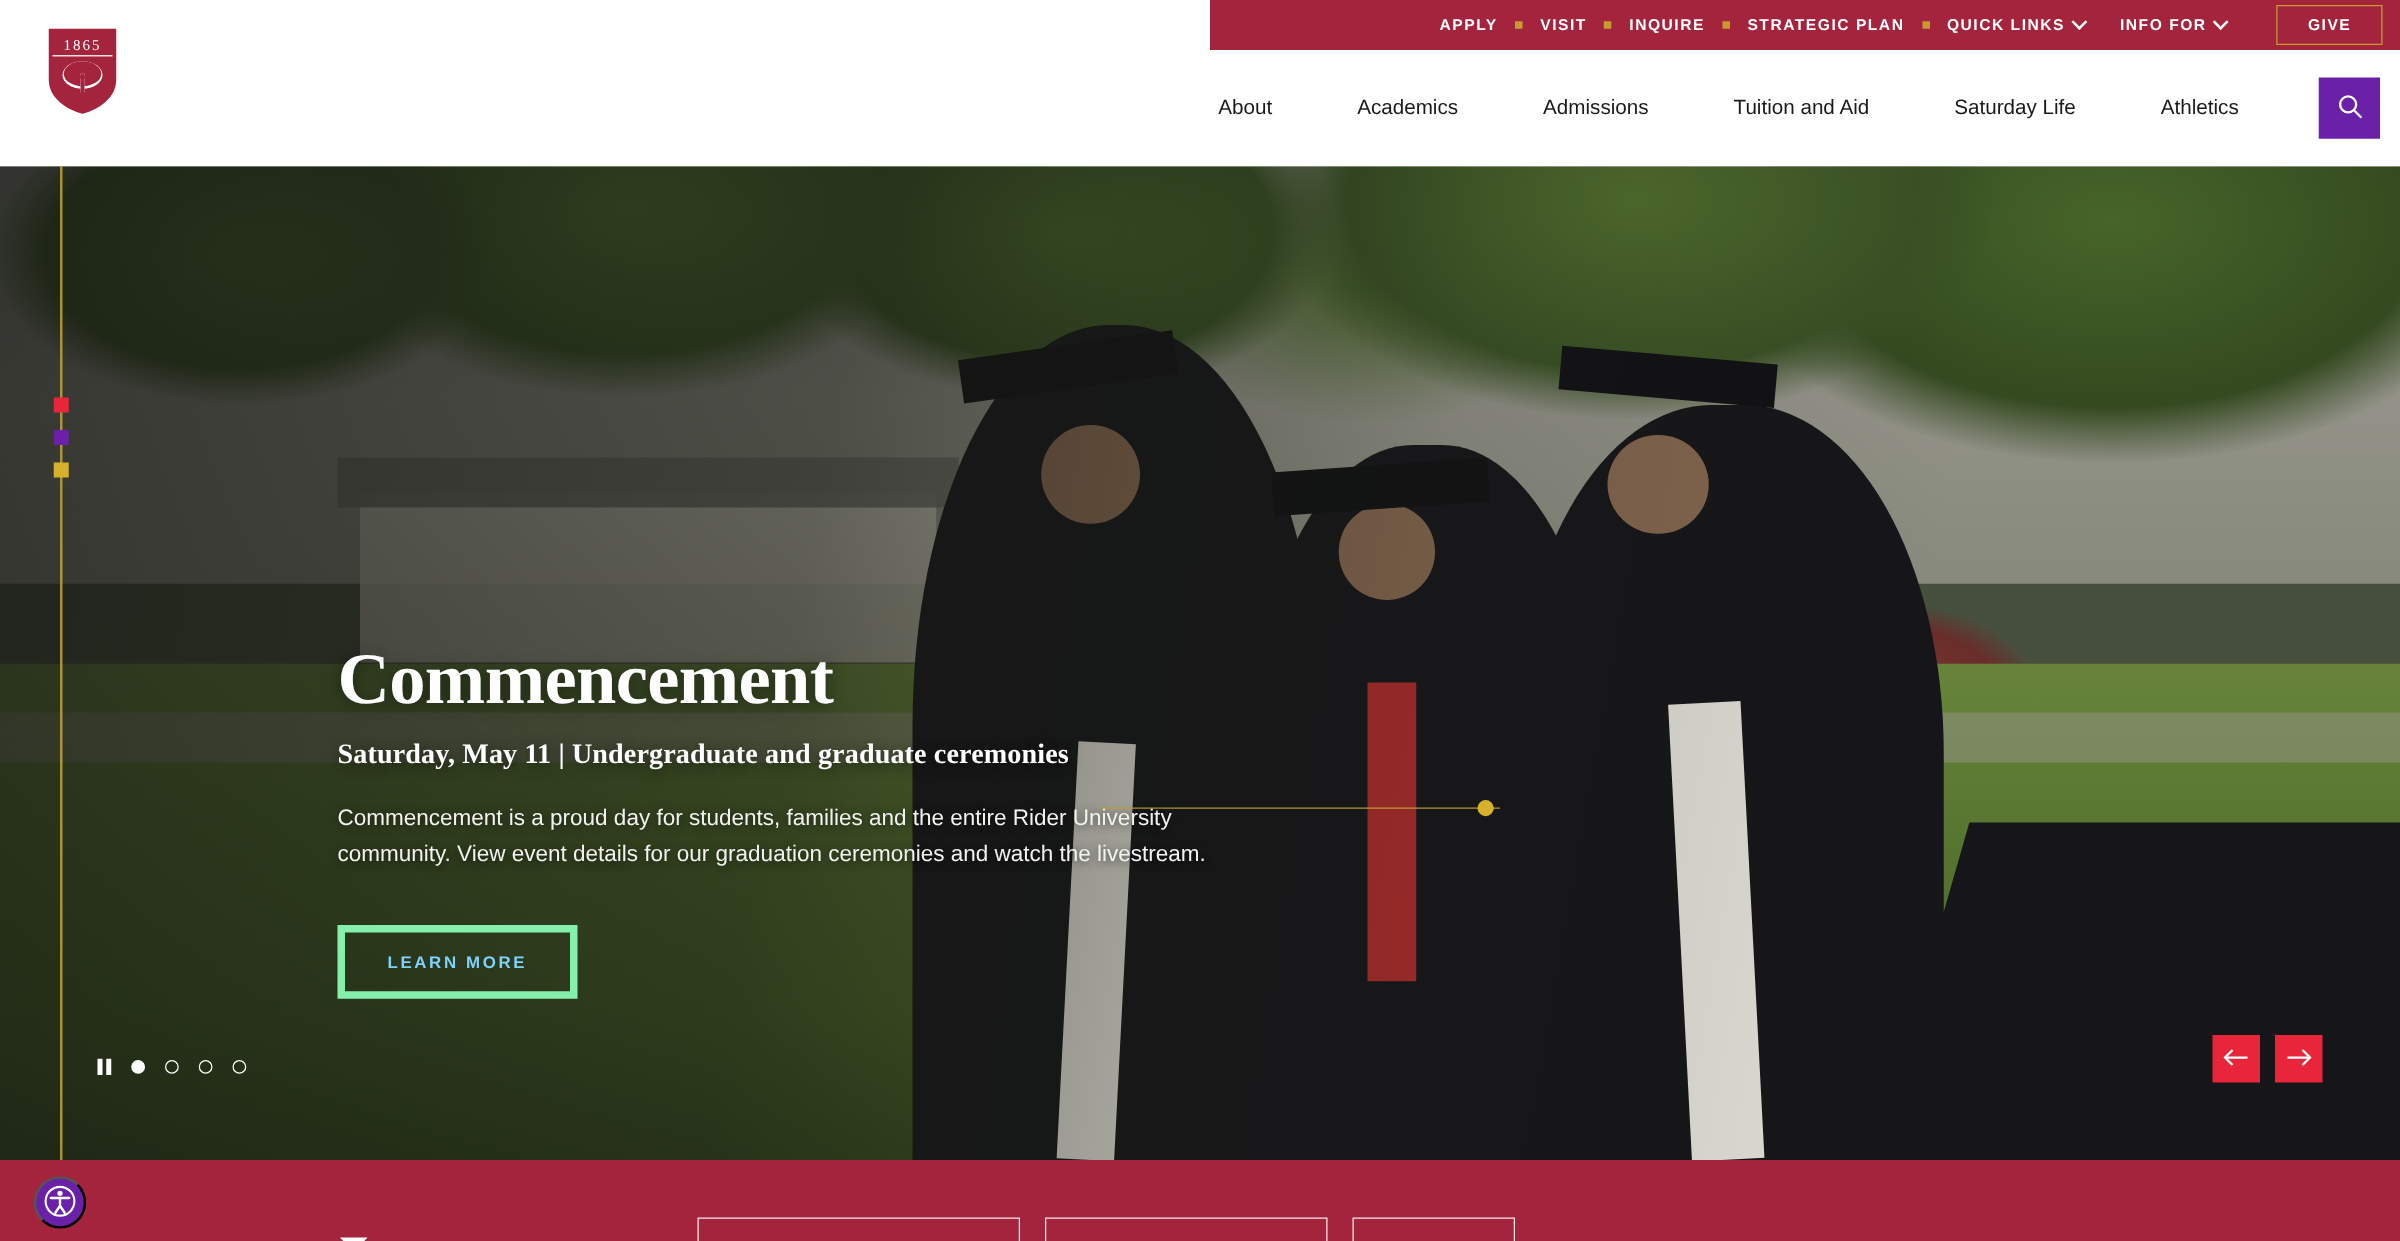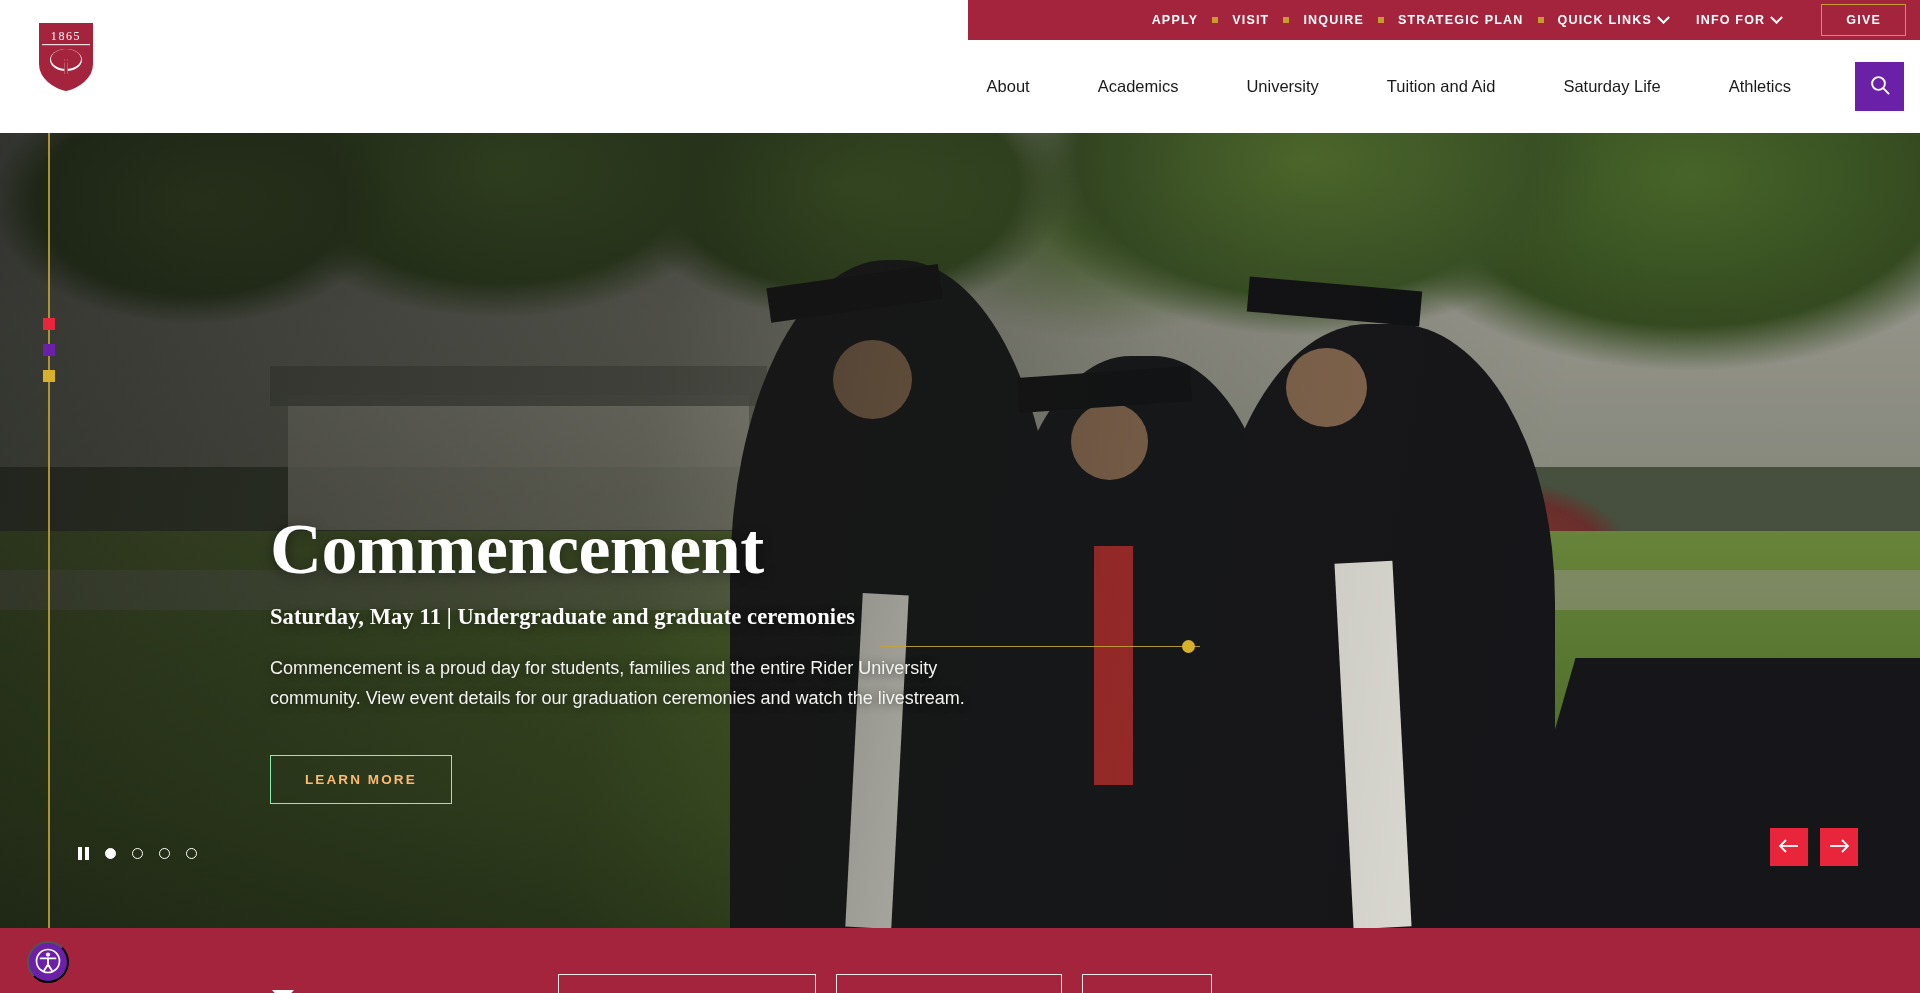--- a/index.html
+++ b/index.html
@@ -130,36 +130,36 @@
   
   .timeline { position:absolute; left:48px; top:0; width:2px; height:795px; background:#c2a33a; opacity:.85; z-index:5; }
   .tl-marker { position:absolute; left:43px; width:12px; height:12px; z-index:6; }
   .tl-red   { top:185px; background:#e8253a; }
   .tl-purple{ top:211px; background:#6a21a8; }
   .tl-gold  { top:237px; background:#d8b12c; }
 
   
   .hero-copy { position:absolute; left:270px; top:380px; width:780px; z-index:10; }
   .hero-title {
-    font-family:"Liberation Serif", serif; font-size:72px; font-weight:700;
+    font-family:"Liberation Serif", serif; font-size:58px; font-weight:700;
     color:#fff; line-height:1.02; letter-spacing:-0.5px;
     text-shadow:0 2px 14px rgba(0,0,0,.45);
   }
   .hero-sub {
     font-family:"Liberation Serif", serif; font-size:22.5px; font-weight:700;
     color:#fff; margin-top:18px; letter-spacing:.1px;
     text-shadow:0 2px 10px rgba(0,0,0,.5);
   }
   .hero-body {
     font-size:18px; color:#f2f2ef; line-height:1.62; margin-top:24px; max-width:730px;
     text-shadow:0 1px 8px rgba(0,0,0,.55);
   }
   .hero-cta {
     display:inline-flex; align-items:center; justify-content:center;
-    margin-top:42px; border:1px solid #86efac; color:#fdba74;
+    margin-top:42px; border:6px solid #86efac; color:#7dd3fc;
     font-size:13.5px; font-weight:700; letter-spacing:2.1px;
     padding:16px 34px; text-decoration:none; cursor:pointer; background:transparent;
   }
   
   .gold-rule {
     position:absolute; left:880px; top:513px; width:320px; height:1px;
     background:#c2a33a; opacity:.9; z-index:9;
   }
   .gold-dot {
     position:absolute; left:1182px; top:507px; width:13px; height:13px;
@@ -251,21 +251,21 @@
         <rect x="26.4" y="37" width="3.2" height="16" fill="#a5243d"></rect>
         <path d="M20 52 H36 L33 56 H23 Z" fill="#a5243d"></path>
         <path d="M19 33 L28 41 L37 33" stroke="#a5243d" stroke-width="1.6" fill="none"></path>
       </svg>
     </span>
   </a>
 
   <nav class="main-nav">
     <a class="nav-item">About</a>
     <a class="nav-item">Academics</a>
-    <a class="nav-item">University</a>
+    <a class="nav-item">Admissions</a>
     <a class="nav-item">Tuition and Aid</a>
     <a class="nav-item">Saturday Life</a>
     <a class="nav-item">Athletics</a>
     <button class="search-btn">
       <span>
         <svg width="22" height="22" viewBox="0 0 22 22">
           <circle cx="9.5" cy="9.5" r="6.4" fill="none" stroke="#ffffff" stroke-width="1.9"></circle>
           <line x1="14.2" y1="14.2" x2="19.6" y2="19.6" stroke="#ffffff" stroke-width="1.9" stroke-linecap="round"></line>
         </svg>
       </span>

